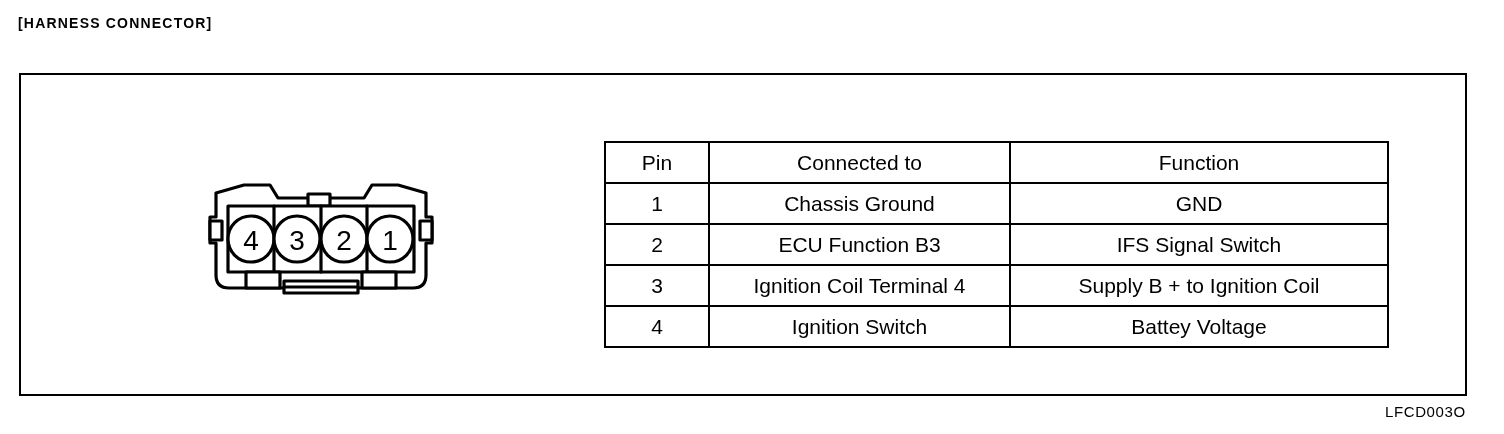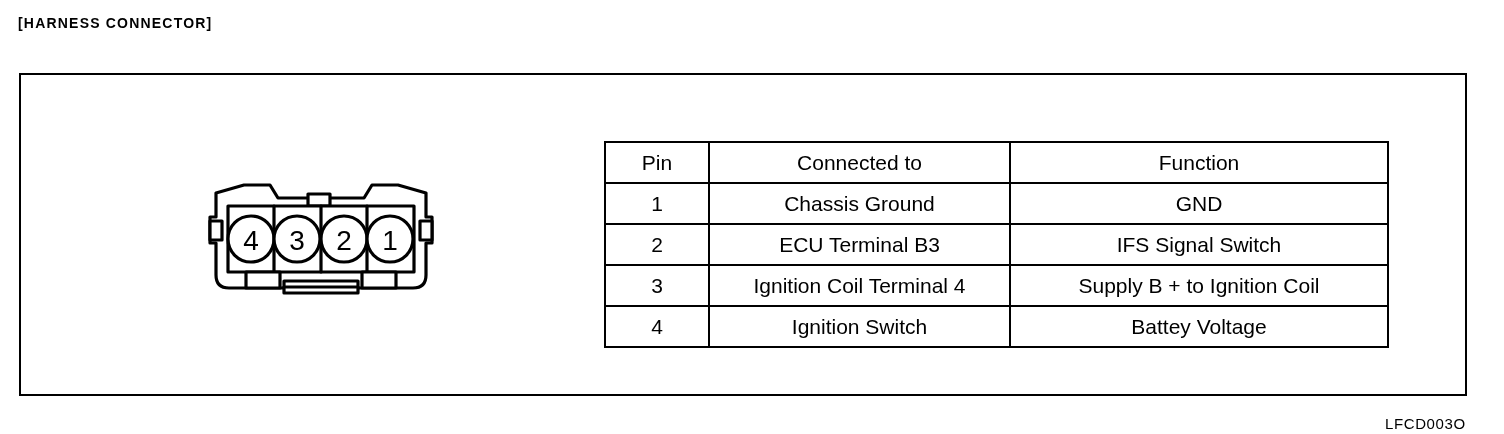--- a/index.html
+++ b/index.html
@@ -80,21 +80,20 @@
 
   
   .figure-code {
     position: absolute;
     left: 1385px;
     top: 404px;
     font-size: 15px;
     letter-spacing: 0.6px;
     line-height: 1;
     white-space: nowrap;
-    margin-top: 12px;
   }
 </style>
 </head>
 <body>
 
 <div class="page-title">[HARNESS CONNECTOR]</div>
 
 <div class="outer-frame"></div>
 
 <div class="connector-wrap">
@@ -174,21 +173,21 @@
     </tr>
   </thead>
   <tbody>
     <tr>
       <td>1</td>
       <td>Chassis Ground</td>
       <td>GND</td>
     </tr>
     <tr>
       <td>2</td>
-      <td>ECU Terminal B3</td>
+      <td>ECU Function B3</td>
       <td>IFS Signal Switch</td>
     </tr>
     <tr>
       <td>3</td>
       <td>Ignition Coil Terminal 4</td>
       <td>Supply B + to Ignition Coil</td>
     </tr>
     <tr>
       <td>4</td>
       <td>Ignition Switch</td>

